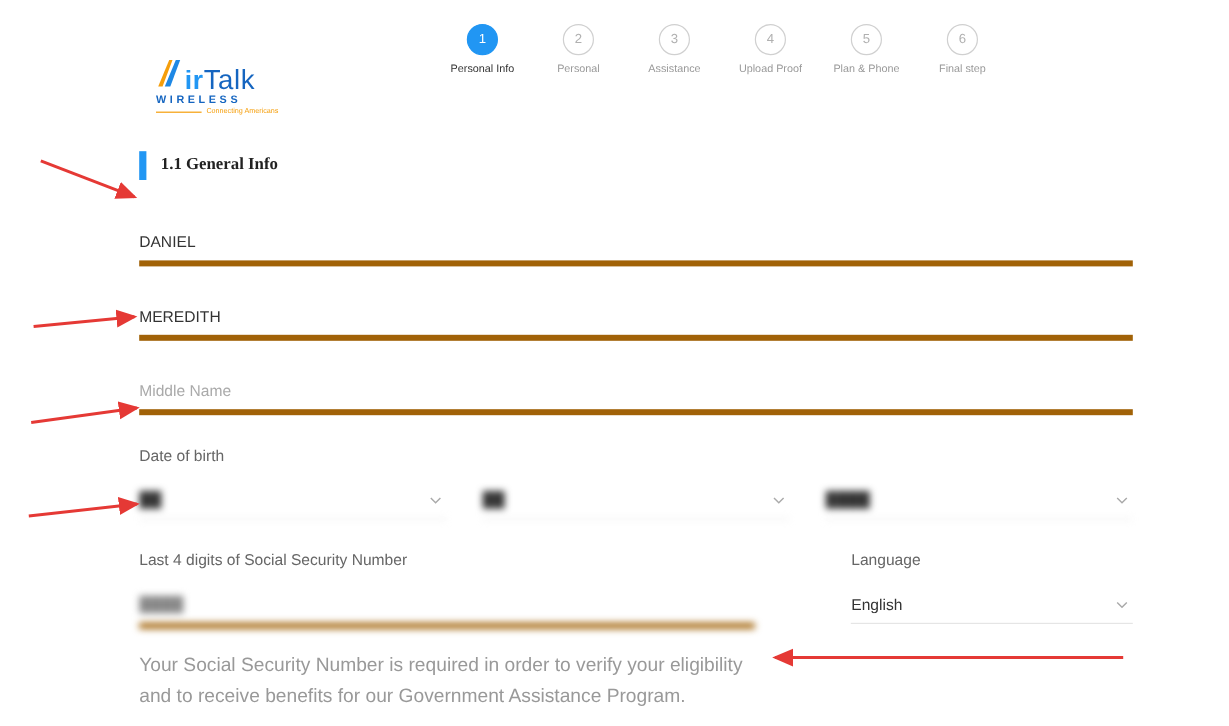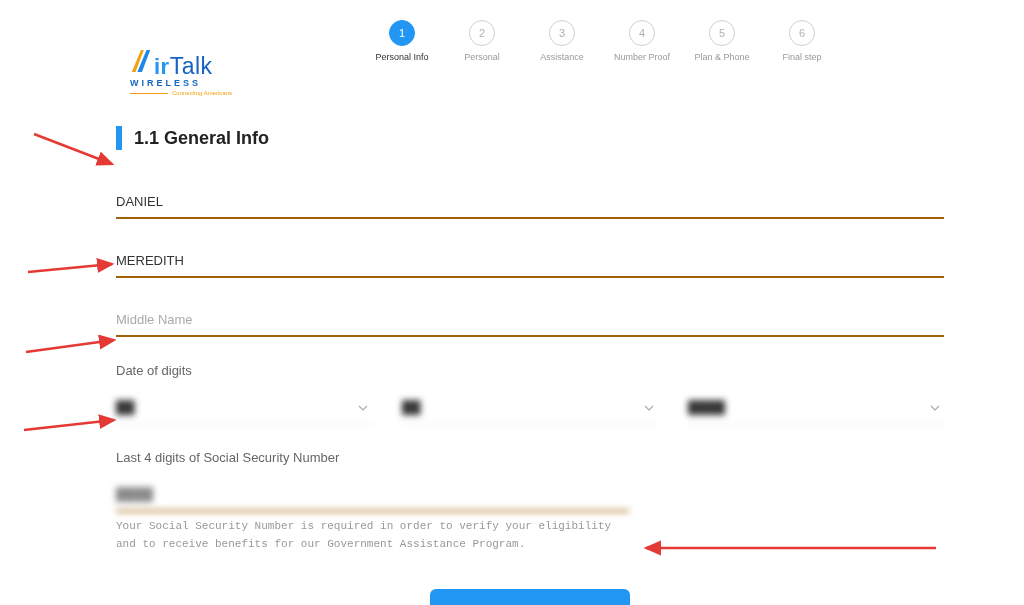--- a/index.html
+++ b/index.html
@@ -124,31 +124,32 @@
       align-items: center;
       margin-bottom: 36px;
     }
     .title-bar {
       width: 6px;
       height: 24px;
       background: #2196f3;
       margin-right: 12px;
     }
     .title-text {
-      font-size: 18px;
+      font-size: 14px;
       font-weight: 700;
       color: #222;
+      font-family: Liberation Serif, serif;
     }
     .form-field {
       margin-bottom: 26px;
     }
     .form-input {
       width: 100%;
       border: none;
-      border-bottom: 2px solid #a16207;
+      border-bottom: 5px solid #a16207;
       padding: 8px 0;
       font-size: 13px;
       color: #333;
       outline: none;
       background: transparent;
     }
     .form-input::placeholder {
       color: #aaa;
     }
     .blurred {
@@ -192,25 +193,24 @@
       display: flex;
       gap: 80px;
     }
     .col-left {
       flex: 0 0 62%;
     }
     .col-right {
       flex: 1;
     }
     .helper-text {
-      font-size: 11px;
+      font-size: 16px;
       color: #999;
       line-height: 1.6;
-      margin-top: 6px;
-      font-family: Liberation Mono, monospace;
+      margin-top: 18px;
     }
     .continue-btn {
       display: flex;
       align-items: center;
       justify-content: center;
       background: #2196f3;
       color: #fff;
       border: none;
       border-radius: 6px;
       padding: 14px 50px;
@@ -256,21 +256,21 @@
     <div class="step">
       <div class="step-circle">2</div>
       <div class="step-label">Personal</div>
     </div>
     <div class="step">
       <div class="step-circle">3</div>
       <div class="step-label">Assistance</div>
     </div>
     <div class="step">
       <div class="step-circle">4</div>
-      <div class="step-label">Number Proof</div>
+      <div class="step-label">Upload Proof</div>
     </div>
     <div class="step">
       <div class="step-circle">5</div>
       <div class="step-label">Plan &amp; Phone</div>
     </div>
     <div class="step">
       <div class="step-circle">6</div>
       <div class="step-label">Final step</div>
     </div>
   </div>
@@ -287,21 +287,21 @@
   </div>
 
   <div class="form-field">
     <input class="form-input" type="text" value="MEREDITH" style="">
   </div>
 
   <div class="form-field">
     <input class="form-input" type="text" placeholder="Middle Name" style="">
   </div>
 
-  <span class="field-label">Date of digits</span>
+  <span class="field-label">Date of birth</span>
   <div class="date-row form-field">
     <div class="date-select">
       <input class="select-field blurred" value="██" style="">
       <svg class="select-chevron" width="10" height="6" viewBox="0 0 10 6">
           <path d="M1 1 L5 5 L9 1" stroke="#aaa" stroke-width="1.2" fill="none"></path>
         </svg>
     </div>
     <div class="date-select">
       <input class="select-field blurred" value="██" style="">
       <svg class="select-chevron" width="10" height="6" viewBox="0 0 10 6">
@@ -317,20 +317,29 @@
   </div>
 
   <div class="two-col">
     <div class="col-left">
       <span class="field-label">Last 4 digits of Social Security Number</span>
       <div class="form-field" style="margin-bottom:0">
         <input class="form-input blurred" type="text" value="████" style="">
       </div>
       <div class="helper-text">Your Social Security Number is required in order to verify your eligibility and to receive benefits for our Government Assistance Program.</div>
     </div>
+    <div class="col-right">
+      <span class="field-label">Language</span>
+      <div class="date-select form-field">
+        <input class="select-field" value="English" style="">
+        <svg class="select-chevron" width="10" height="6" viewBox="0 0 10 6">
+            <path d="M1 1 L5 5 L9 1" stroke="#aaa" stroke-width="1.2" fill="none"></path>
+          </svg>
+      </div>
+    </div>
   </div>
 
   <button class="continue-btn">
     <svg class="arrow-icon" width="14" height="14" viewBox="0 0 14 14">
         <path d="M2 7 L11 7 M8 3 L12 7 L8 11" stroke="#fff" stroke-width="1.5" fill="none" stroke-linecap="round" stroke-linejoin="round"></path>
       </svg>
     <span>Continue</span>
   </button>
 </div>
 

